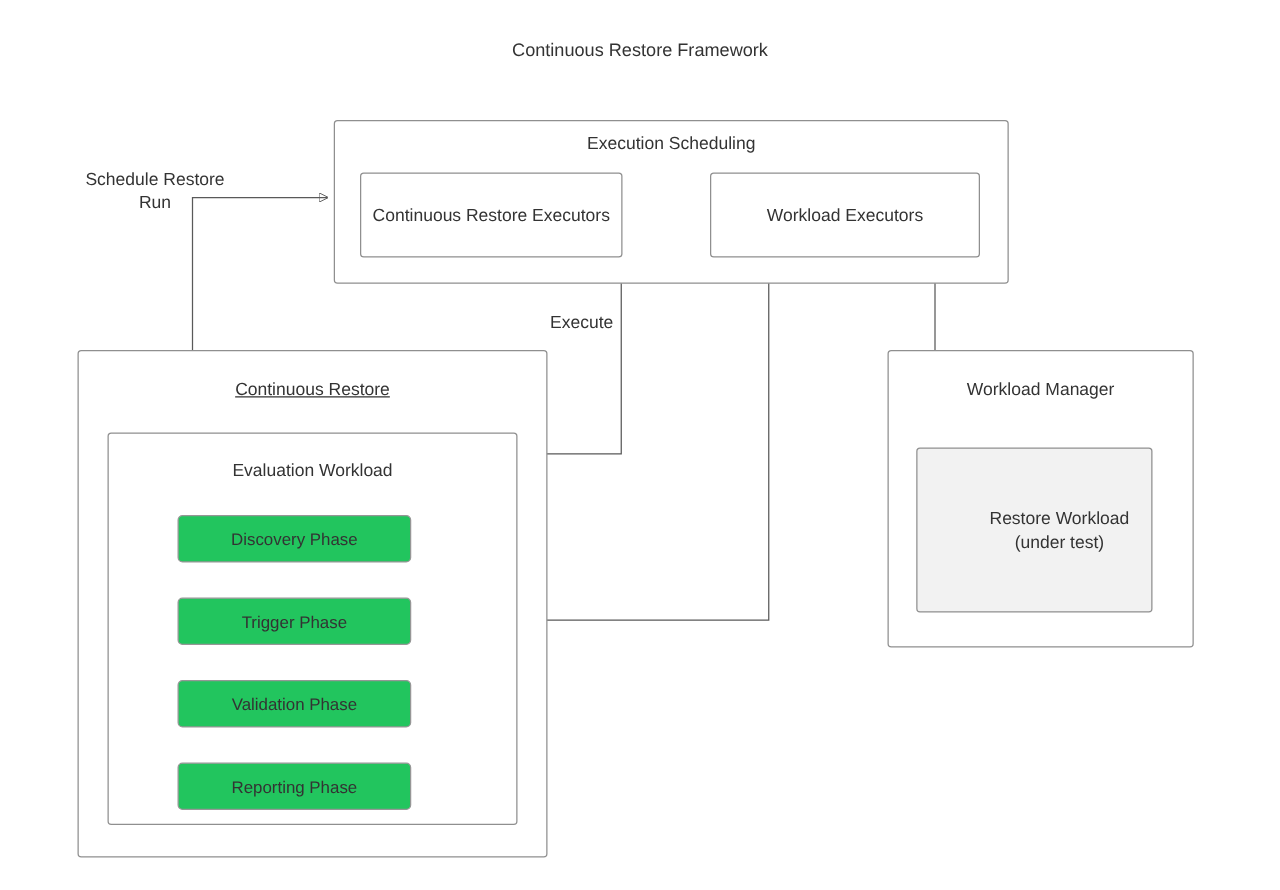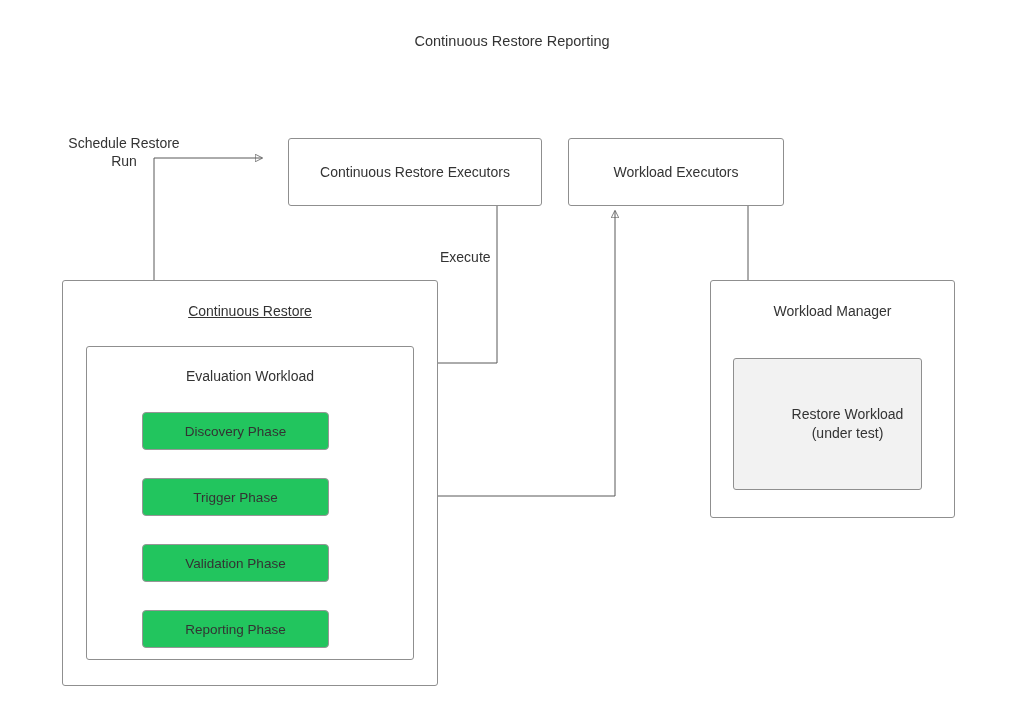--- a/index.html
+++ b/index.html
@@ -82,21 +82,21 @@
     fill: none;
     stroke: #595959;
     stroke-width: 1;
   }
 </style>
 </head>
 <body>
 
 <div class="canvas">
 
-  <div class="diagram-title">Continuous Restore Reporting</div>
+  <div class="diagram-title">Continuous Restore Framework</div>
 
   <svg class="connectors" viewBox="0 0 1024 712" xmlns="http://www.w3.org/2000/svg">
     <defs>
       <marker id="arrow" viewBox="0 0 10 10" refX="9" refY="5" markerWidth="7.5" markerHeight="7.5" orient="auto-start-reverse">
         <path d="M0,0 L10,5 L0,10 z" fill="#595959" stroke="none"></path>
       </marker>
     </defs>
 
     <path d="M154,280 L154,158 L262,158" marker-end="url(#arrow)"></path>
 
@@ -107,22 +107,25 @@
     <path d="M748,206 L748,353" marker-end="url(#arrow)"></path>
   </svg>
 
   <div class="floating-label label-center" style="left:63px; top:135px; width:122px;">
     <div>Schedule Restore</div>
     <div>Run</div>
   </div>
 
   <div class="floating-label" style="left:440px; top:249px;">Execute</div>
 
+  <div class="box" style="left:267px; top:96px; width:540px; height:131px;">
+    <div class="box-heading">Execution Scheduling</div>
+  </div>
 
-  <div class="box centered-box" style="left:288px; top:138px; width:254px; height:68px;">
+  <div class="box centered-box" style="left:288px; top:138px; width:210px; height:68px;">
     <span>Continuous Restore Executors</span>
   </div>
 
   <div class="box centered-box" style="left:568px; top:138px; width:216px; height:68px;">
     <span>Workload Executors</span>
   </div>
 
   <div class="box" style="left:62px; top:280px; width:376px; height:406px;">
     <div class="box-heading" style="top:22px;text-decoration:underline;">Continuous Restore</div>
   </div>

